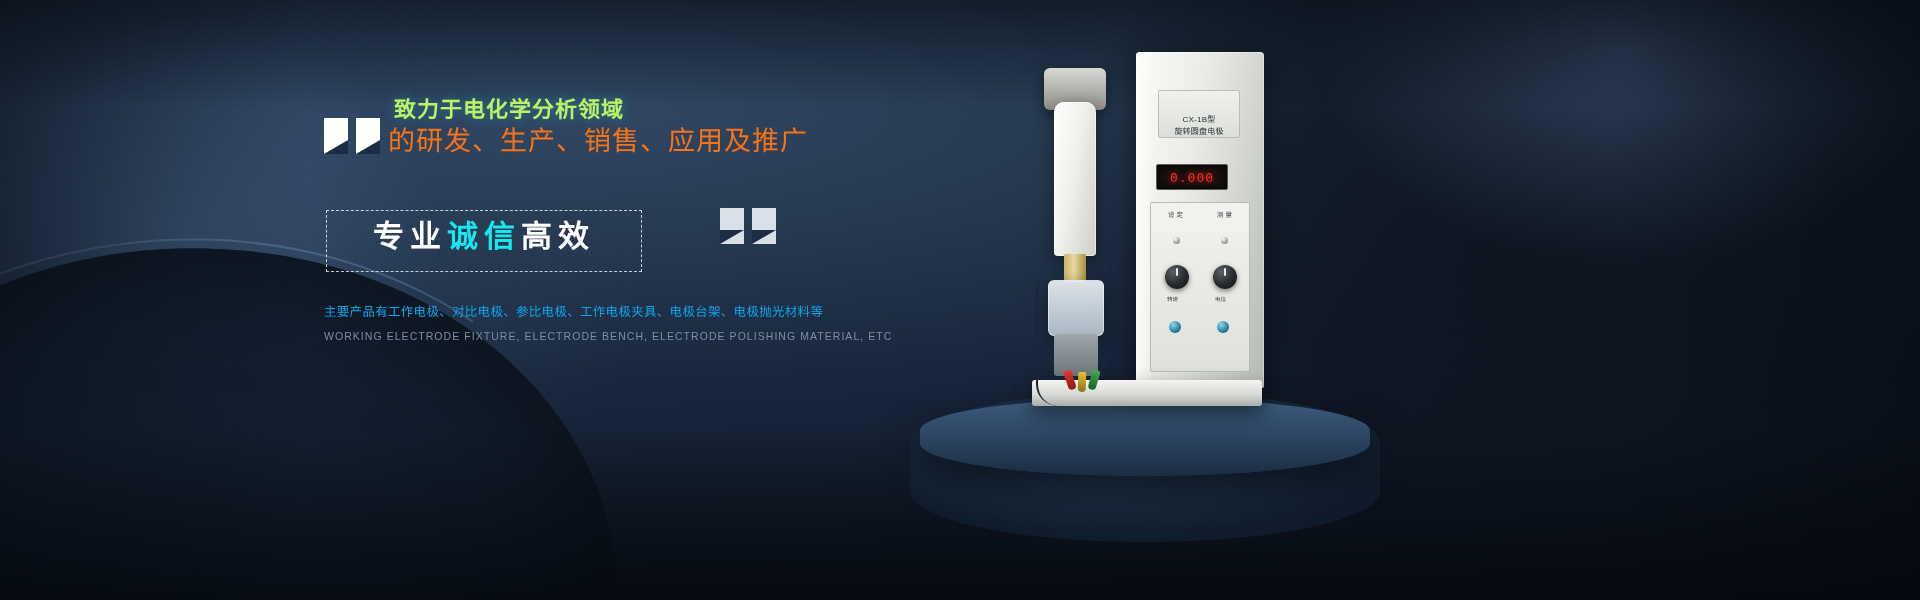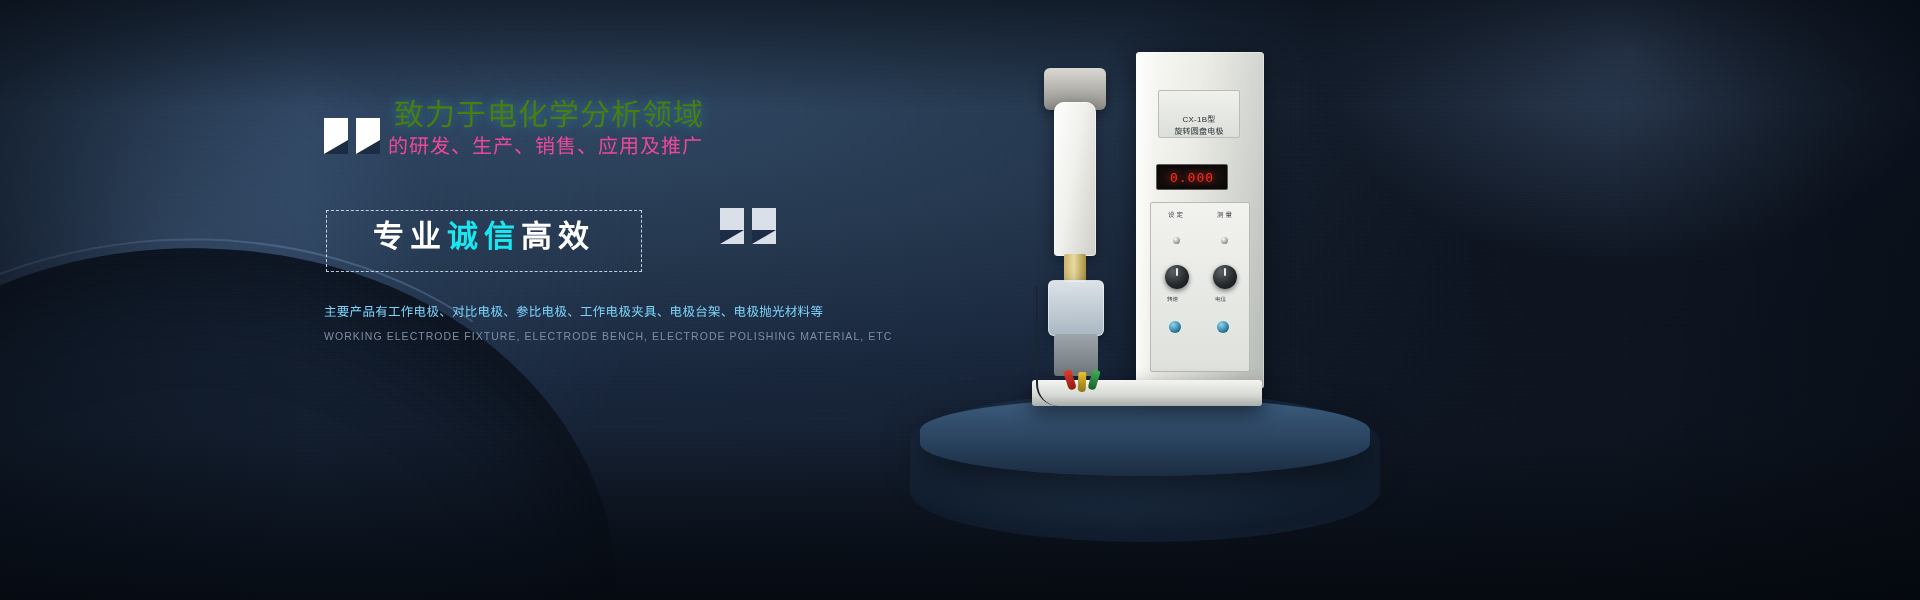--- a/index.html
+++ b/index.html
@@ -90,43 +90,43 @@
   .qmark.q1{left:0;}
   .qmark.q2{left:32px;}
 
   .quote-close{position:absolute;left:402px;top:112px;width:56px;height:36px;}
   .quote-close .qmark{background:#e9eef5;opacity:.92;}
   .quote-close .qmark::after{background:#1b2c44;clip-path:polygon(0 0, 100% 0, 0 100%);}
 
   .headline{margin:0;padding:0;line-height:1.28;}
   .hl-row{display:block;white-space:nowrap;}
   .hl1{
-    padding-left:76px;font-size:30px;font-weight:400;color:#4d7c0f;
+    padding-left:76px;font-size:22px;font-weight:700;color:#bef264;
     letter-spacing:1px;
     text-shadow:0 0 12px rgba(25,230,239,.35);
   }
   .hl2{
-    padding-left:70px;font-size:20px;font-weight:400;color:#ec4899;
+    padding-left:70px;font-size:27px;font-weight:400;color:#f97316;
     letter-spacing:1px;
   }
 
   .slogan-box{
     position:absolute;left:8px;top:114px;width:316px;height:62px;
     border:1px dashed rgba(226,234,244,.85);
     display:flex;align-items:flex-start;justify-content:center;
   }
   .slogan{
     font-size:31px;font-weight:700;letter-spacing:6px;white-space:nowrap;
     color:#ffffff;
   }
   .slogan .hi{color:#19e6ef;}
 
   .desc-cn{
     position:absolute;left:6px;top:205px;width:560px;
-    font-size:12.5px;color:#7dd3fc;letter-spacing:.3px;white-space:nowrap;
+    font-size:12.5px;color:#0ea5e9;letter-spacing:.3px;white-space:nowrap;
   }
   .desc-en{
     position:absolute;left:6px;top:231px;width:560px;
     font-size:10.5px;color:#7d8ea4;letter-spacing:1.05px;line-height:1.85;
   }
   .desc-en span{display:block;white-space:nowrap;}
 
   
   .device{position:absolute;left:1020px;top:46px;width:300px;height:420px;}
   .dev-pedestal{

